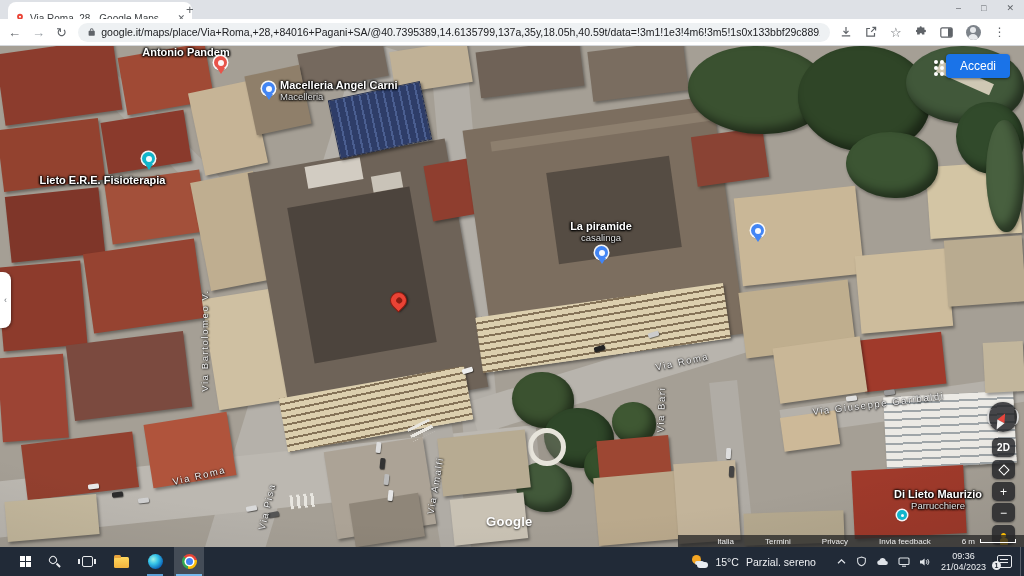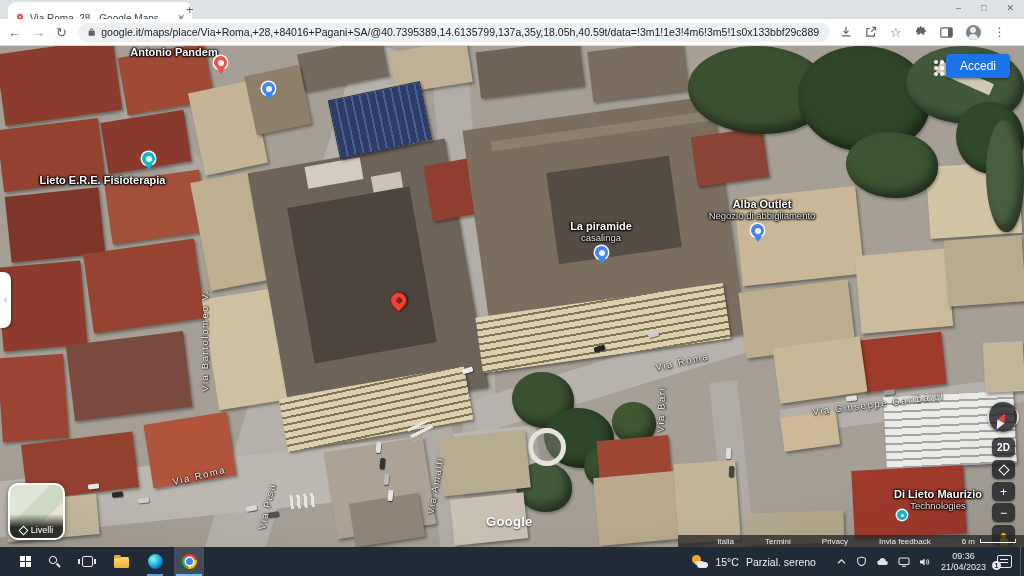--- a/index.html
+++ b/index.html
@@ -246,72 +246,66 @@
         <div class="blk car" style="left: 388px; top: 444px; width: 5px; height: 11px; background: rgb(229, 229, 229); transform: rotate(6deg);"></div>
         <div class="blk car" style="left: 462px; top: 322px; width: 11px; height: 5px; background: rgb(238, 238, 238); transform: rotate(-17deg);"></div>
         <div class="blk car" style="left: 594px; top: 300px; width: 11px; height: 5px; background: rgb(34, 34, 34); transform: rotate(-17deg);"></div>
         <div class="blk car" style="left: 648px; top: 286px; width: 11px; height: 5px; background: rgb(204, 204, 204); transform: rotate(-17deg);"></div>
         <div class="blk car" style="left: 726px; top: 402px; width: 5px; height: 11px; background: rgb(221, 221, 221); transform: rotate(3deg);"></div>
         <div class="blk car" style="left: 729px; top: 420px; width: 5px; height: 11px; background: rgb(68, 68, 68); transform: rotate(3deg);"></div>
         <div class="blk car" style="left: 846px; top: 350px; width: 11px; height: 5px; background: rgb(224, 224, 224); transform: rotate(-8deg);"></div>
         <div class="blk car" style="left: 884px; top: 344px; width: 11px; height: 5px; background: rgb(153, 153, 153); transform: rotate(-8deg);"></div>
       </div>
 
-    <div class="poi-label" style="left:104px;top:0;width:140px">
+    <div class="poi-label" style="left:116px;top:0;width:140px">
         <div>Antonio Pandem</div>
       </div>
     <div class="pin" style="left: 214px; top: 10px; --pin: #e8544a;"></div>
 
     <div class="pin" style="left: 262px; top: 36px; --pin: #4285f4;"></div>
+    <div class="poi-label left" style="left:280px;top:33px;width:170px">
+      <div>Macelleria Angel Carni</div>
+      <div class="poi-sub">Macelleria</div>
+    </div>
 
     <div class="pin" style="left: 142px; top: 106px; --pin: #12b5cb;"></div>
     <div class="poi-label" style="left:20px;top:128px;width:165px">
         <div>Lieto E.R.E. Fisioterapia</div>
       </div>
 
     <div class="poi-label" style="left:536px;top:174px;width:130px">
       <div>La piramide</div>
       <div class="poi-sub">casalinga</div>
     </div>
     <div class="pin" style="left: 595px; top: 200px; --pin: #4285f4;"></div>
 
-    <div class="poi-label" style="left:687px;top:152px;width:150px">
-      <div>Alba Outlet</div>
-      <div class="poi-sub">Negozio di abbigliamento</div>
-    </div>
     <div class="pin" style="left: 751px; top: 178px; --pin: #4285f4;"></div>
 
     <div class="poi-label" style="left:868px;top:442px;width:140px">
       <div>Di Lieto Maurizio</div>
-      <div class="poi-sub">Technologies</div>
+      <div class="poi-sub">Parrucchiere</div>
     </div>
     <div class="pin dot" style="left: 897px; top: 464px; --pin: #12b5cb;"></div>
 
     <div class="marker" style="left:390px;top:246px"></div>
 
     <div class="street" style="left:655px;top:310px;transform:rotate(-12deg)">Via Roma</div>
     <div class="street" style="left:638px;top:358px;transform:rotate(-88deg)">Via Bari</div>
     <div class="street" style="left:812px;top:352px;transform:rotate(-7deg)">Via Giuseppe Garibaldi</div>
     <div class="street" style="left:153px;top:289px;transform:rotate(-90deg)">Via Bartolomeo V.</div>
     <div class="street" style="left:172px;top:424px;transform:rotate(-13deg)">Via Roma</div>
     <div class="street" style="left:243px;top:455px;transform:rotate(-77deg)">Via Pisa</div>
     <div class="street" style="left:406px;top:434px;transform:rotate(-80deg)">Via Amalfi</div>
 
     <div class="watermark" style="left:486px;top:468px">Google</div>
 
     <span class="appsgrid" style="left:934px;top:14px"></span>
     <div class="signin" style="right:14px;top:8px">Accedi</div>
     <div class="sidetoggle" style="top:226px">‹</div>
 
-    <div class="layers" style="left:8px;top:437px">
-      <div class="shade">
-          <span class="diamond"></span>
-          <span>Livelli</span>
-        </div>
-    </div>
 
     <div class="compass" style="left:988px;top:356px">
         <div class="needle"></div>
       </div>
     <div class="mapbtn b2d" style="left:992px;top:392px">2D</div>
     <div class="mapbtn" style="left:992px;top:414px">
         <span class="tgt"></span>
       </div>
     <div class="mapbtn" style="left:992px;top:436px">+</div>
     <div class="mapbtn" style="left:992px;top:457px">−</div>

